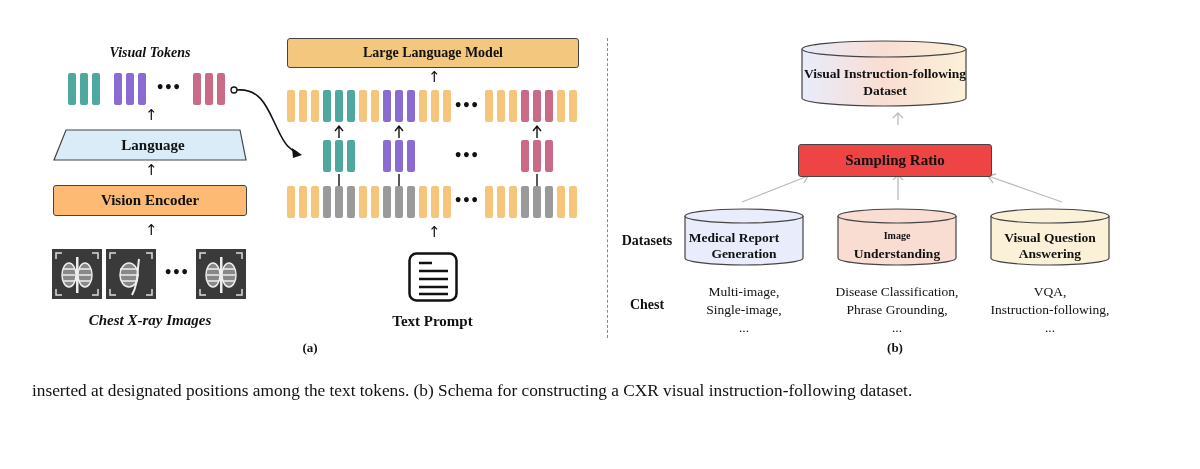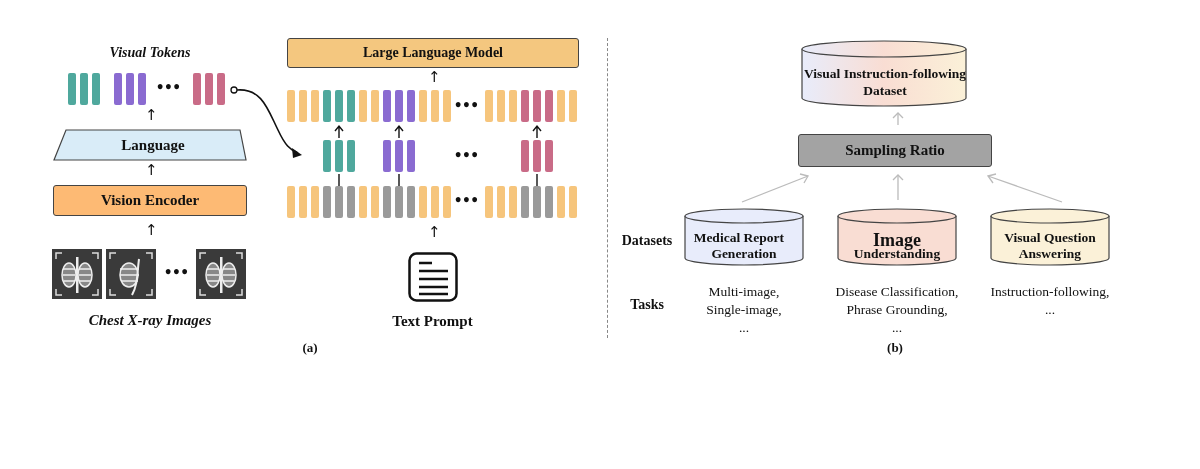--- a/index.html
+++ b/index.html
@@ -198,72 +198,74 @@
         <path d="M893 118 L898 113 L903 118"></path>
       <path d="M898 200 V175"></path>
         <path d="M893 180 L898 175 L903 180"></path>
       <path d="M742 202 L808 176"></path>
         <path d="M800 174 L808 176 L804 183"></path>
       <path d="M1062 202 L988 176"></path>
         <path d="M996 174 L988 176 L993 183"></path>
     </g>
   </svg>
 
-  <div class="box" style="left:798px; top:134px; width:194px; height:33px; background:#a3a3a3; font-size:15px;">
+  <div class="box" style="left:798px; top:144px; width:194px; height:33px; background:#ef4444; font-size:15px;">
     <span>Sampling Ratio</span>
   </div>
 
   <div class="abs lbl" style="left:612px; top:233px; width:70px; font-size:14px;">Datasets</div>
-  <div class="abs lbl" style="left:617px; top:297px; width:60px; font-size:14px;">Tasks</div>
+  <div class="abs lbl" style="left:617px; top:297px; width:60px; font-size:14px;">Chest</div>
 
   <div id="dataset-cylinders">
       <div>
         <svg width="122" height="62" style="left: 684px; top: 208px;">
           <path d="M1 8 V50 A59 7 0 0 0 119 50 V8" fill="#e8ecfb" stroke="#444" stroke-width="1.2"></path>
       <ellipse cx="60" cy="8" rx="59" ry="7" fill="#e8ecfb" stroke="#444" stroke-width="1.2"></ellipse>
         </svg>
-        <div class="abs lbl" style="left: 684px; top: 230px; width: 100px; font-size: 13.5px; text-align: right;">Medical Report</div>
+        <div class="abs lbl" style="left: 684px; top: 230px; width: 100px; font-size: 13.5px;">Medical Report</div>
         <div class="abs lbl" style="left: 684px; top: 246px; width: 120px; font-size: 13.5px;">Generation</div>
         <div class="task" style="left: 644px; top: 283px; width: 200px;">
           <div>Multi-image,</div>
           <div>Single-image,</div>
           <div>...</div>
         </div>
       </div>
       <div>
         <svg width="122" height="62" style="left: 837px; top: 208px;">
           <path d="M1 8 V50 A59 7 0 0 0 119 50 V8" fill="#f9ddd3" stroke="#444" stroke-width="1.2"></path>
       <ellipse cx="60" cy="8" rx="59" ry="7" fill="#f9ddd3" stroke="#444" stroke-width="1.2"></ellipse>
         </svg>
-        <div class="abs lbl" style="left: 837px; top: 230px; width: 120px; font-size: 18px;">Image</div>
+        <div class="abs lbl" style="left: 837px; top: 230px; width: 120px; font-size: 10px;">Image</div>
         <div class="abs lbl" style="left: 837px; top: 246px; width: 120px; font-size: 13.5px;">Understanding</div>
         <div class="task" style="left: 797px; top: 283px; width: 200px;">
           <div>Disease Classification,</div>
           <div>Phrase Grounding,</div>
           <div>...</div>
         </div>
       </div>
       <div>
         <svg width="122" height="62" style="left: 990px; top: 208px;">
           <path d="M1 8 V50 A59 7 0 0 0 119 50 V8" fill="#fbf1d8" stroke="#444" stroke-width="1.2"></path>
       <ellipse cx="60" cy="8" rx="59" ry="7" fill="#fbf1d8" stroke="#444" stroke-width="1.2"></ellipse>
         </svg>
         <div class="abs lbl" style="left: 990px; top: 230px; width: 120px; font-size: 13.5px;">Visual Question</div>
         <div class="abs lbl" style="left: 990px; top: 246px; width: 120px; font-size: 13.5px;">Answering</div>
         <div class="task" style="left: 950px; top: 283px; width: 200px;">
+          <div>VQA,</div>
           <div>Instruction-following,</div>
           <div>...</div>
         </div>
       </div>
     </div>
 
   <div class="abs lbl" style="left:880px; top:340px; width:30px; font-size:13px;">(b)</div>
 </div>
 
 <div class="caption">
+  <div>inserted at designated positions among the text tokens. (b) Schema for constructing a CXR visual instruction-following dataset.</div>
 </div>
 
 <svg width="1200" height="469" style="left: 0px; top: 0px;">
     <path d="M339 138 V126 M335 131 L339 126 L343 131" stroke="#111" stroke-width="1.4" fill="none"></path>
     <path d="M339 186 V174" stroke="#111" stroke-width="1.4"></path>
     <path d="M399 138 V126 M395 131 L399 126 L403 131" stroke="#111" stroke-width="1.4" fill="none"></path>
     <path d="M399 186 V174" stroke="#111" stroke-width="1.4"></path>
     <path d="M537 138 V126 M533 131 L537 126 L541 131" stroke="#111" stroke-width="1.4" fill="none"></path>
     <path d="M537 186 V174" stroke="#111" stroke-width="1.4"></path>
   </svg>

